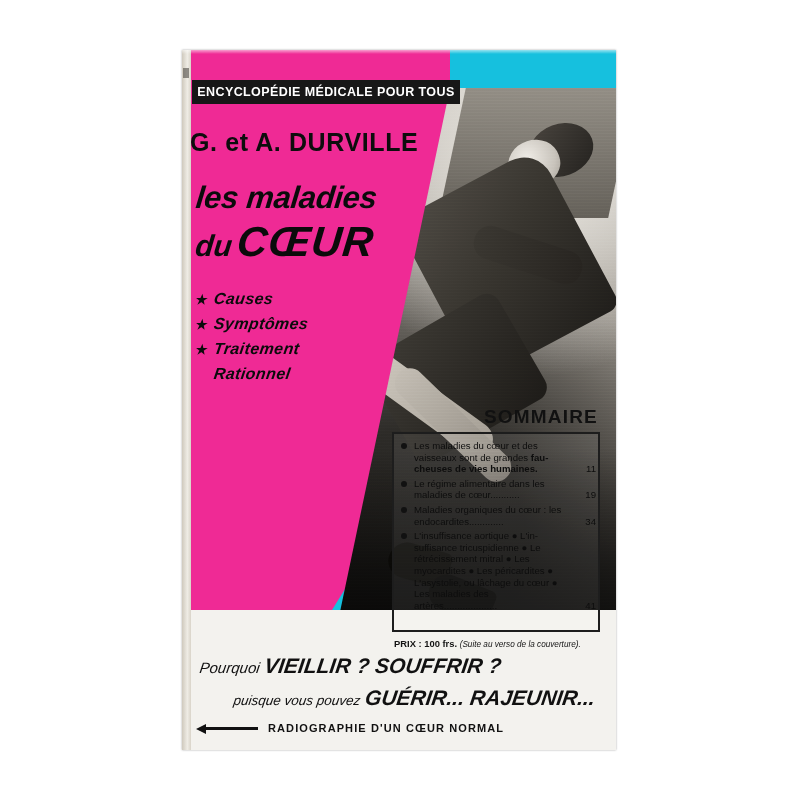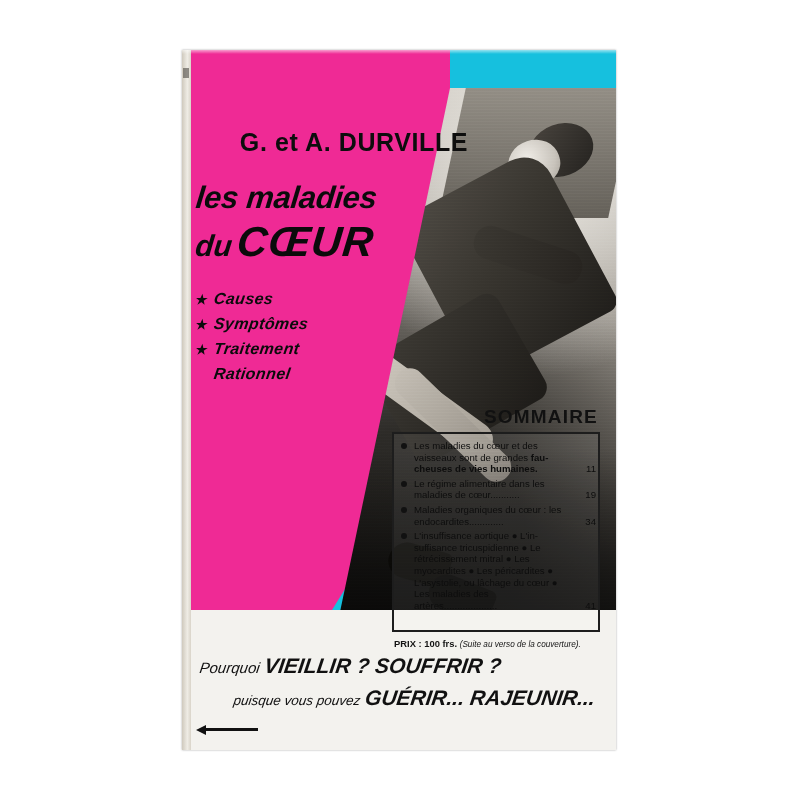--- a/index.html
+++ b/index.html
@@ -183,28 +183,27 @@
     position: absolute;
     left: 10px; top: 62px; width: 268px;
     text-align: center;
     color: #111;
     font-size: 11px;
     font-weight: bold;
     letter-spacing: 2.4px;
   }
   .authors {
     position: absolute;
-    left: 20px; top: 78px; width: 280px;
-    text-align: center;
+    left: 8px; top: 78px; width: 280px;
+    text-align: left;
     color: #0d0d0d;
     font-size: 25px;
     font-weight: bold;
     letter-spacing: .6px;
     font-family: "Liberation Sans", sans-serif;
-    padding-left: 12px;
   }
   .institut {
     position: absolute;
     left: 4px; top: 108px; width: 280px;
     text-align: center;
     color: #171717;
     font-size: 9.5px;
     font-style: italic;
     letter-spacing: 1.3px;
   }
@@ -413,20 +412,23 @@
       <div class="ph-leg1"></div>
       <div class="ph-leg2"></div>
       <div class="ph-shoe1"></div>
       <div class="ph-shoe2"></div>
       <div class="ph-shadow"></div>
       <div class="ph-grain"></div>
     </div>
 
     <div class="white-band"></div>
 
+    <div class="header-band">
+      <span>ENCYCLOPÉDIE MÉDICALE POUR TOUS</span>
+    </div>
 
     <div class="authors">G. et A. DURVILLE</div>
 
     <div class="title1">les maladies</div>
     <div class="title2">
       <span class="small">du</span>
       <span class="big">CŒUR</span>
     </div>
 
     <div class="bullets">
@@ -489,20 +491,21 @@
     <div class="slogan2">
       <span class="lead">puisque vous pouvez</span>
       <span class="strong">GUÉRIR... RAJEUNIR...</span>
     </div>
 
     <div class="caption-row">
       <span class="arrow">
         <span class="headtri"></span>
         <span class="shaft"></span>
       </span>
+      <span class="caption-text">RADIOGRAPHIE D'UN CŒUR NORMAL</span>
     </div>
 
     <div class="spine">
       <div class="spine-mark"></div>
     </div>
     <div class="edge-top"></div>
 
   </div>
 </div>
 

